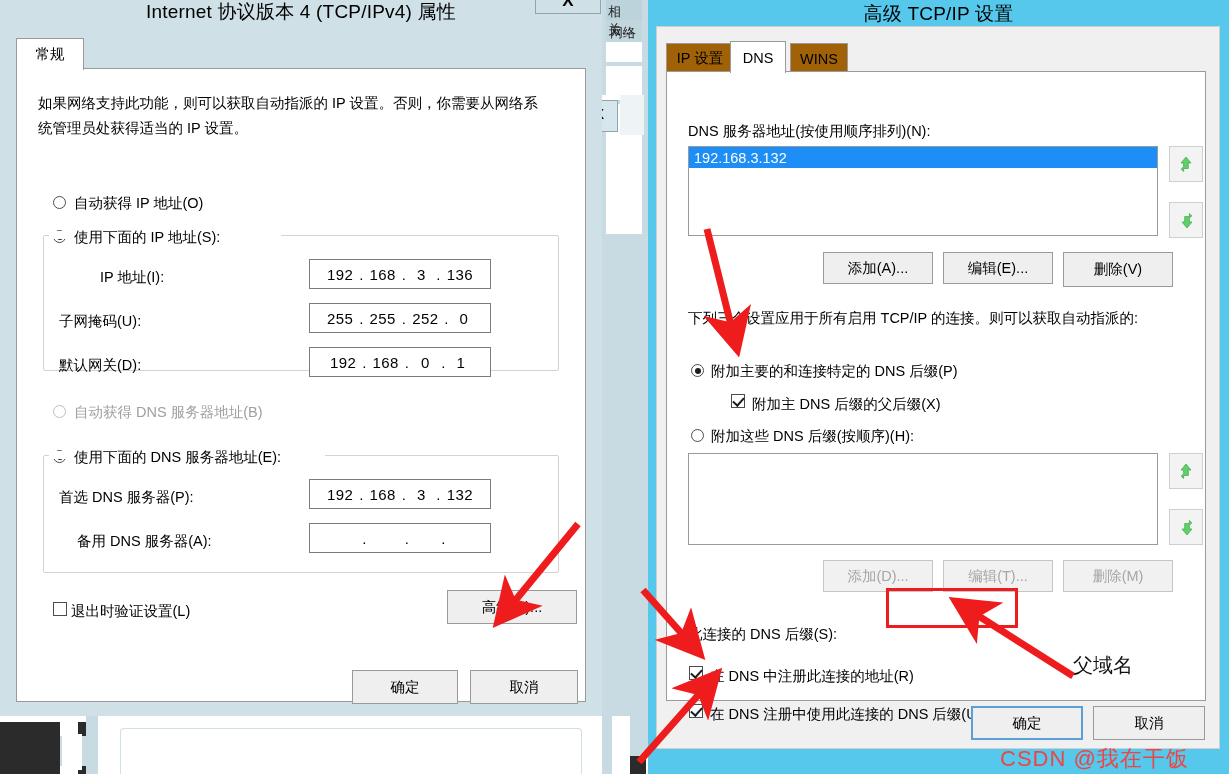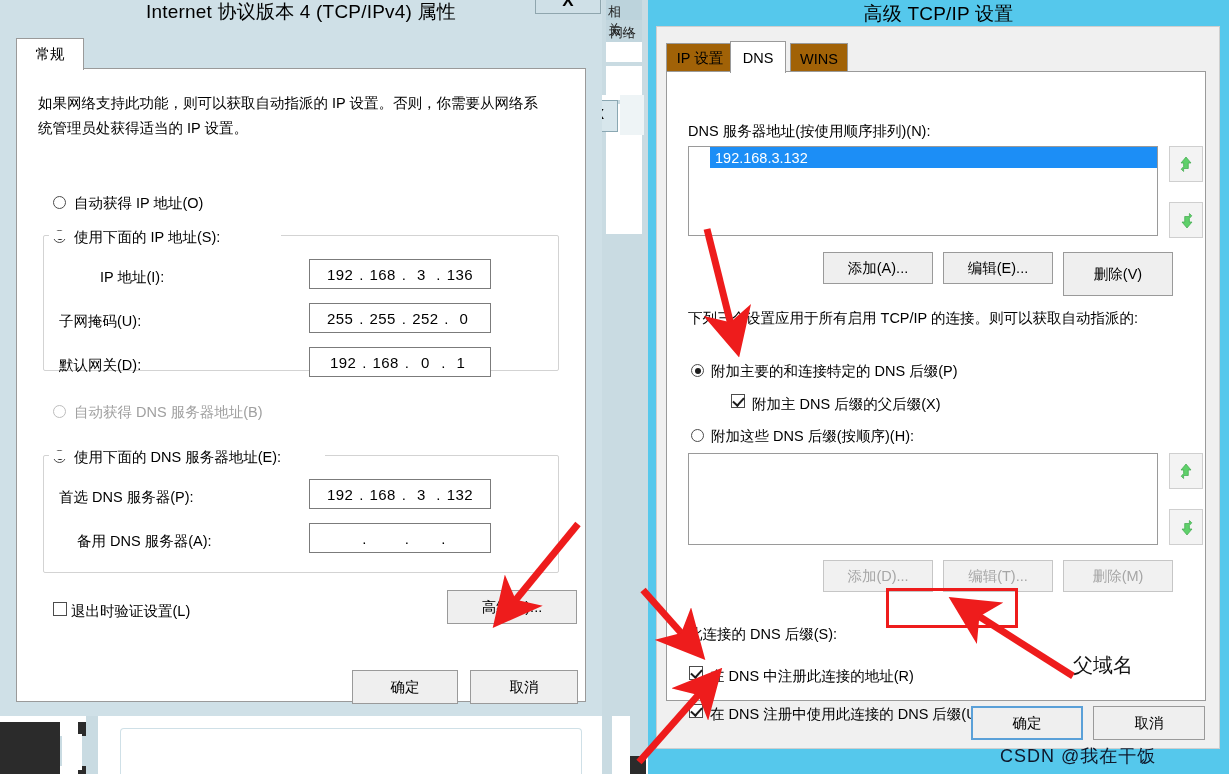--- a/index.html
+++ b/index.html
@@ -104,21 +104,21 @@
   
   .anno{position:absolute;pointer-events:none;}
   .anno-box{
     position:absolute;border:3px solid #ee1c1c;box-sizing:border-box;
   }
   .anno-text{
     position:absolute;font-size:20px;color:#111;white-space:nowrap;
     font-family:"Liberation Sans","DejaVu Sans",sans-serif;
   }
   .watermark{
-    position:absolute;font-size:18px;color:#0f172a;white-space:nowrap;
+    position:absolute;font-size:22px;color:#ef4444;white-space:nowrap;
     letter-spacing:1px;
   }
 </style>
 </head>
 <body>
 
 <div id="bg-desktop">
   <div class="bg-white" style="left:0;top:0;width:1229px;height:774px;"></div>
 
   <div class="bg-strip" style="left:600px;top:0;width:48px;height:774px;background:#c9dbe2;"></div>
@@ -272,21 +272,21 @@
       </div>
       <div class="tab" style="left:124px;top:2px;width:58px;height:30px;">
         <span>WINS</span>
       </div>
     </div>
 
     <div class="tabpanel" style="left:9px;top:44px;width:540px;height:630px;">
 
       <div class="lbl" style="left:21px;top:52px;">DNS 服务器地址(按使用顺序排列)(N):</div>
 
-      <div class="listbox" style="left:21px;top:74px;width:470px;height:90px;padding-left:21px;">
+      <div class="listbox" style="left:21px;top:74px;width:470px;height:90px;">
         <div class="listitem sel">
           <span>192.168.3.132</span>
         </div>
       </div>
 
       <div class="arrowbtn" style="left:502px;top:74px;width:34px;height:36px;">
         <span>
           <svg width="15" height="17" viewBox="0 0 15 17">
             <path d="M7 1 L12 7 L9.3 7 L9.3 12.5 L4.6 12.5 L4.6 15.5 L2.2 13.2 L4.6 10.6 L4.6 7 L2 7 Z" fill="#5fd06a" stroke="#3fa84c" stroke-width="0.7"></path>
           </svg>
@@ -299,21 +299,21 @@
           </svg>
         </span>
       </div>
 
       <div class="btn" style="left:156px;top:180px;width:110px;height:32px;">
         <span>添加(A)...</span>
       </div>
       <div class="btn" style="left:276px;top:180px;width:110px;height:32px;">
         <span>编辑(E)...</span>
       </div>
-      <div class="btn" style="left:396px;top:180px;width:110px;height:44px;">
+      <div class="btn" style="left:396px;top:180px;width:110px;height:35px;">
         <span>删除(V)</span>
       </div>
 
       <div class="lbl" style="left:21px;top:239px;">下列三个设置应用于所有启用 TCP/IP 的连接。则可以获取自动指派的:</div>
 
       <div class="radio on" style="left:24px;top:292px;"></div>
       <div class="lbl" style="left:44px;top:292px;">附加主要的和连接特定的 DNS 后缀(P)</div>
 
       <div class="check on" style="left:64px;top:322px;"></div>
       <div class="lbl" style="left:85px;top:325px;">附加主 DNS 后缀的父后缀(X)</div>

